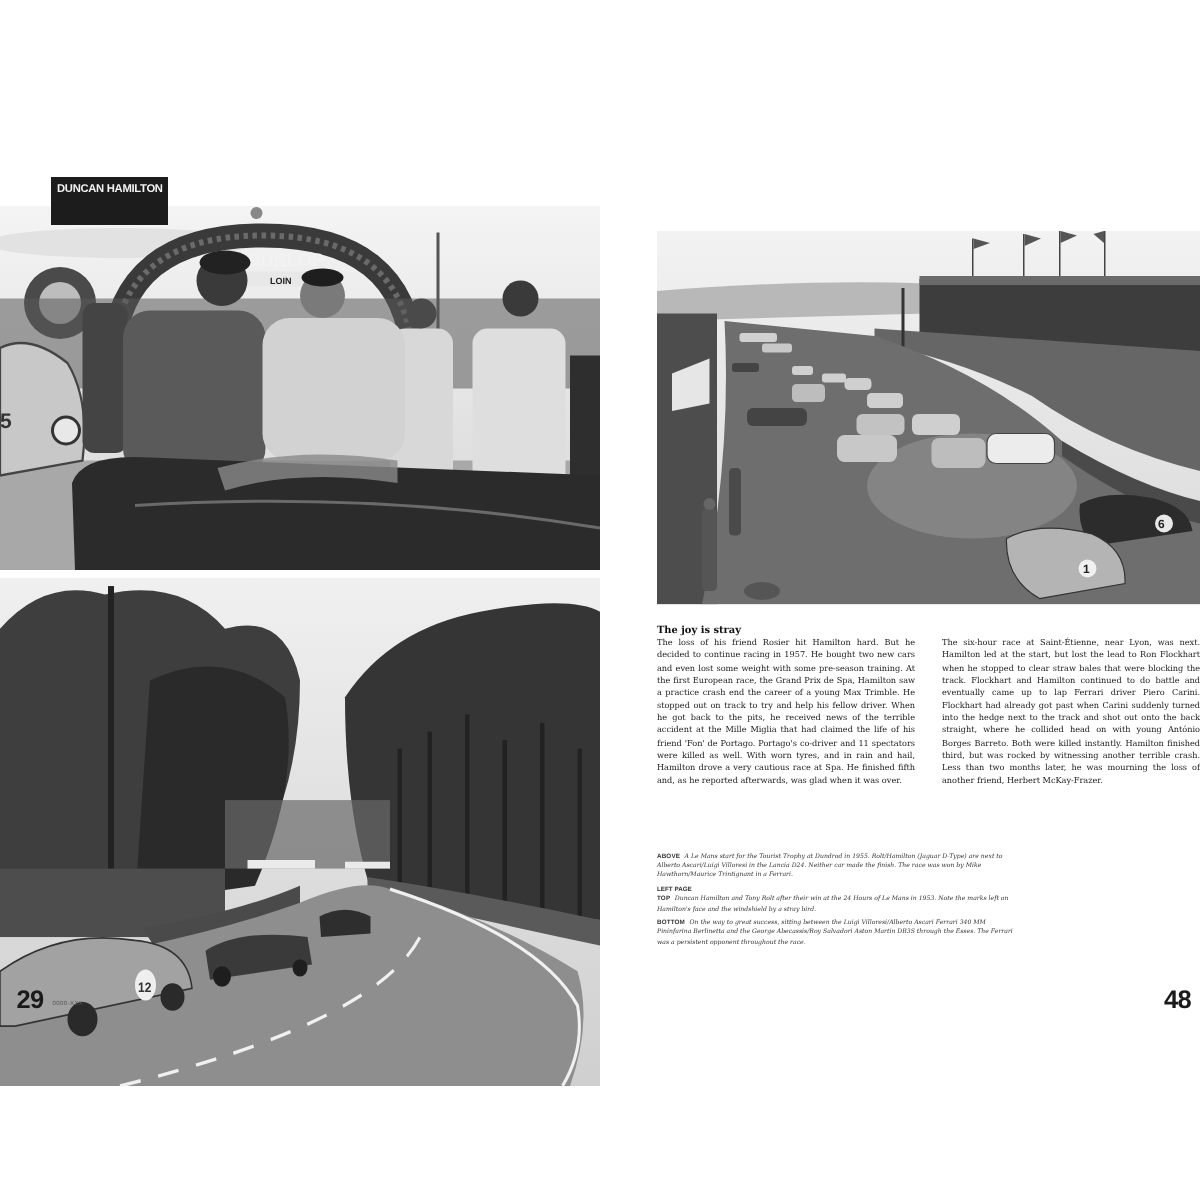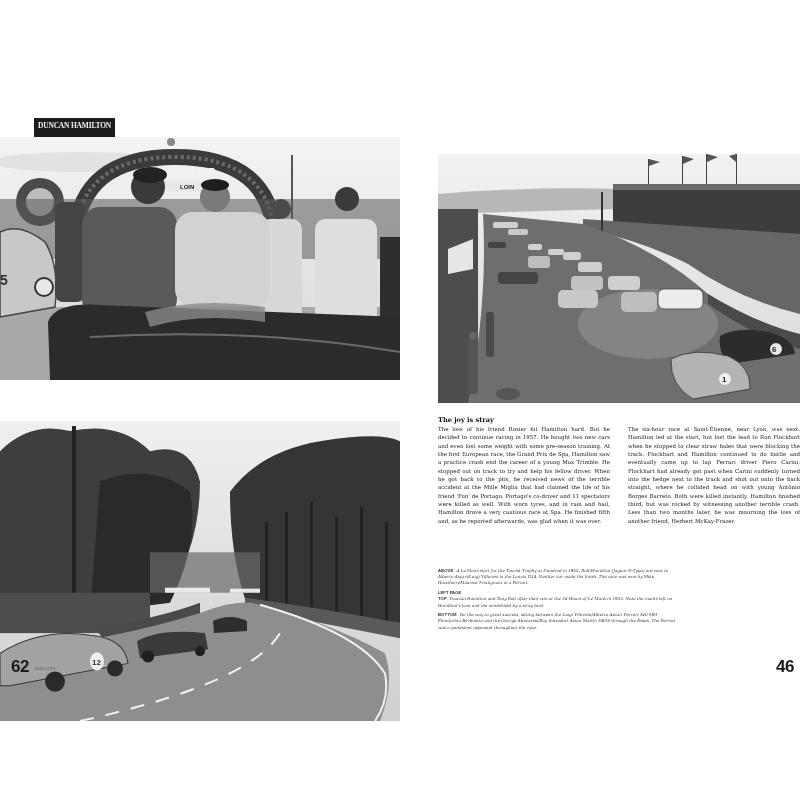--- a/index.html
+++ b/index.html
@@ -6,30 +6,30 @@
     body {
       width: 800px; height: 800px; background: #ffffff; position: relative; overflow: hidden;
       font-family: "DejaVu Serif", serif;
     }
     .spread { position: absolute; left: 0; top: 0; width: 800px; height: 800px; }
     .page { position: absolute; top: 0; height: 800px; }
     .page-left { left: 0; width: 400px; }
     .page-right { left: 400px; width: 400px; }
 
     .section-tag {
-      position: absolute; left: 34px; top: 118px; height: 19px; padding: 0 4px;
+      position: absolute; left: 34px; top: 118px; height: 32px; padding: 0 4px;
       background: #1c1c1c; color: #f2f2f2;
-      font-family: Liberation Serif, serif; font-weight: bold; font-size: 7.5px;
+      font-family: Liberation Sans, sans-serif; font-weight: bold; font-size: 7.5px;
       line-height: 16px; letter-spacing: -0.2px; text-transform: uppercase;
     }
 
     .photo { position: absolute; overflow: hidden; }
     .photo svg { display: block; width: 100%; height: 100%; }
     .photo-top { left: 0; top: 137px; width: 400px; height: 243px; text-align: right; }
-    .photo-bottom { left: 0; top: 385px; width: 400px; height: 300px; margin-top: 36px; }
+    .photo-bottom { left: 0; top: 385px; width: 400px; height: 339px; }
     .photo-right { left: 438px; top: 154px; width: 362px; height: 249px; }
 
     .folio { position: absolute; font-family: "Liberation Sans", sans-serif; font-weight: bold; font-size: 17px; color: #1a1a1a; letter-spacing: -0.5px; }
     .folio-left { left: 11px; top: 657px; }
     .folio-left-sub { position: absolute; left: 35px; top: 666px; font-family: "Liberation Sans", sans-serif; font-size: 4px; color: #555; letter-spacing: 0.3px; }
     .folio-right { left: 776px; top: 657px; }
 
     .article { position: absolute; left: 438px; top: 416px; width: 362px; }
     .heading { font-family: "DejaVu Serif", serif; font-weight: bold; font-size: 6.6px; color: #111; margin: 0 0 1px 0; }
     .columns { display: flex; justify-content: space-between; }
@@ -143,21 +143,21 @@
         <circle cx="115" cy="245" r="8" fill="#2a2a2a"></circle>
         <ellipse cx="97" cy="238" rx="7" ry="9" fill="#efefef"></ellipse>
         <text x="92" y="242" font-family="Liberation Sans, sans-serif" font-weight="bold" font-size="8" fill="#333">12</text>
         <path d="M137,218 Q160,205 205,210 L208,226 L140,235 Z" fill="#3a3a3a"></path>
         <circle cx="148" cy="233" r="6" fill="#1e1e1e"></circle>
         <circle cx="200" cy="228" r="5" fill="#1e1e1e"></circle>
         <path d="M213,198 Q230,190 247,198 L247,208 L214,210 Z" fill="#2e2e2e"></path>
       </svg>
     </div>
 
-    <div class="folio folio-left">62</div>
+    <div class="folio folio-left">29</div>
     <div class="folio-left-sub">0000-XXX</div>
   </div>
 
   <div class="page page-right"></div>
 
   <div class="photo photo-right">
     <svg viewBox="0 0 362 249" preserveAspectRatio="none">
       <defs>
         <linearGradient id="skyC" x1="0" y1="0" x2="0" y2="1">
           <stop offset="0" stop-color="#f2f2f2"></stop>
@@ -237,14 +237,14 @@
     </div>
     <div class="caption-block">
       <span class="cap-sublabel">LEFT PAGE</span>
       <span class="cap-label">TOP</span><span>Duncan Hamilton and Tony Rolt after their win at the 24 Hours of Le Mans in 1953. Note the marks left on Hamilton's face and the windshield by a stray bird.</span>
     </div>
     <div class="caption-block">
       <span class="cap-label">BOTTOM</span><span>On the way to great success, sitting between the Luigi Villoresi/Alberto Ascari Ferrari 340 MM Pininfarina Berlinetta and the George Abecassis/Roy Salvadori Aston Martin DB3S through the Esses. The Ferrari was a persistent opponent throughout the race.</span>
     </div>
   </div>
 
-  <div class="folio folio-right">46</div>
+  <div class="folio folio-right">48</div>
 </div>
 
 </body></html>

